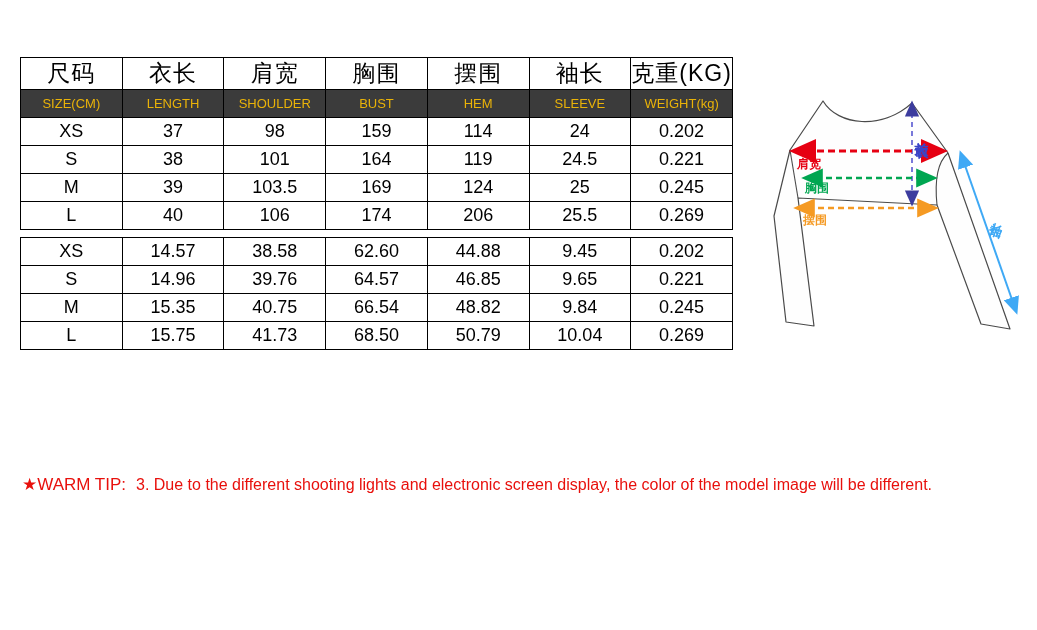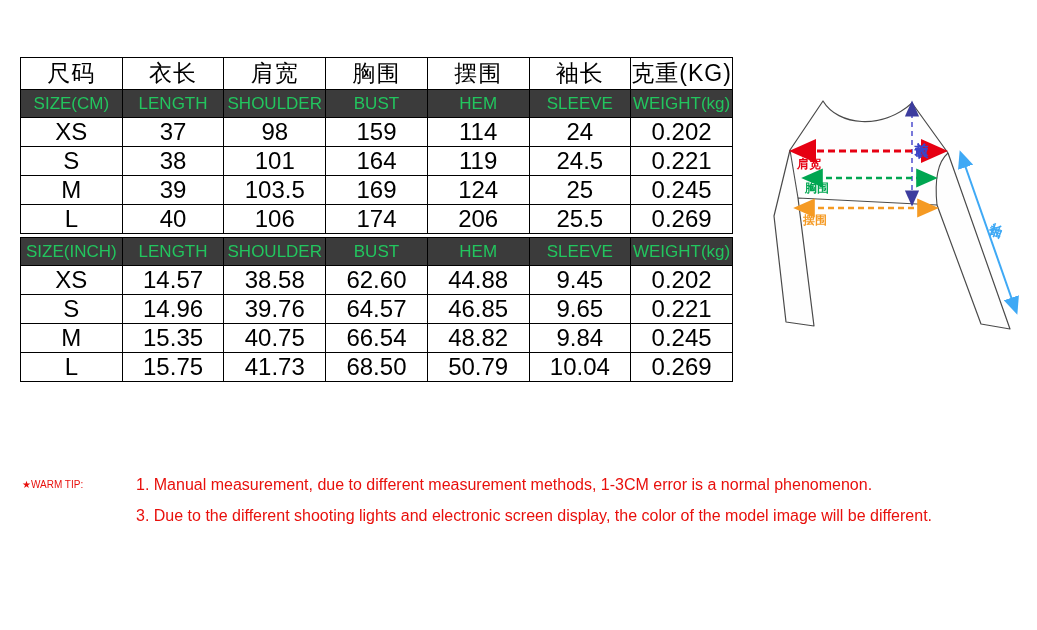--- a/index.html
+++ b/index.html
@@ -6,25 +6,25 @@
   html,body{margin:0;padding:0;background:#fff;}
   .sheet{position:relative;width:1037px;height:630px;background:#ffffff;overflow:hidden;
          font-family:"Liberation Sans",sans-serif;color:#000;}
   table.size-table{position:absolute;border-collapse:collapse;table-layout:fixed;
          width:713px;background:#fff;}
   table.size-table td{border:1px solid #000;height:27px;text-align:center;vertical-align:middle;
          padding:0;overflow:hidden;white-space:nowrap;}
   #cm-table{left:20px;top:57px;}
   #inch-table{left:20px;top:237px;}
   .cn-head td{font-size:23px;font-weight:normal;letter-spacing:1px;}
-  .dark-head td{background:#3b3b3b;color:#22c55e;font-size:17px;border-color:#000;}
-  .data-row td{font-size:24px;}
+  .dark-head td{background:#3b3b3b;color:#eab308;font-size:13px;border-color:#000;}
+  .data-row td{font-size:18px;}
   .diagram{position:absolute;left:770px;top:86px;width:267px;height:268px;}
   .warm{position:absolute;left:22px;top:469px;width:1012px;font-size:16px;line-height:31px;}
-  .warm-label{position:absolute;left:0;top:0;font-size:10px;line-height:31px;white-space:nowrap;}
+  .warm-label{position:absolute;left:0;top:0;font-size:17px;line-height:31px;white-space:nowrap;}
   .warm-lines{margin-left:114px;}
   .warm-line{white-space:nowrap;}
 </style>
 </head>
 <body>
 
 <div class="sheet">
 
   <table class="size-table" id="cm-table">
     <tbody>
@@ -80,29 +80,20 @@
       <td>174</td>
       <td>206</td>
       <td>25.5</td>
       <td>0.269</td>
     </tr>
   </tbody>
     </table>
 
   <table class="size-table" id="inch-table">
     <tbody>
-        <tr class="dark-head">
-      <td>SIZE(INCH)</td>
-      <td>LENGTH</td>
-      <td>SHOULDER</td>
-      <td>BUST</td>
-      <td>HEM</td>
-      <td>SLEEVE</td>
-      <td>WEIGHT(kg)</td>
-    </tr>
     <tr class="data-row">
       <td>XS</td>
       <td>14.57</td>
       <td>38.58</td>
       <td>62.60</td>
       <td>44.88</td>
       <td>9.45</td>
       <td>0.202</td>
     </tr>
     <tr class="data-row">
@@ -173,18 +164,17 @@
     <text x="33" y="138" font-size="12" font-weight="bold" font-family="sans-serif" fill="#f59a23">摆围</text>
     <text x="152" y="46" font-size="14" font-weight="bold" font-family="sans-serif" style="writing-mode:vertical-rl;text-orientation:upright;" fill="#3a45c8">前衣长</text>
     <text transform="translate(232,128) rotate(20)" font-size="13" font-weight="bold" font-family="sans-serif" style="writing-mode:vertical-rl;text-orientation:upright;" fill="#3fa9f5">袖长</text>
   </svg>
 
   <div class="warm" style="color:#e8100c;">
     <div class="warm-label">
       <span>★</span><span>WARM TIP:</span>
     </div>
     <div class="warm-lines">
-      <div class="warm-line">1. Manual measurement, due to different measurement methods, 1-3CM error is a normal phenomenon.</div>
       <div class="warm-line">3. Due to the different shooting lights and electronic screen display, the  color of the model image will be different.</div>
     </div>
   </div>
 
 </div>
 
 </body></html>

